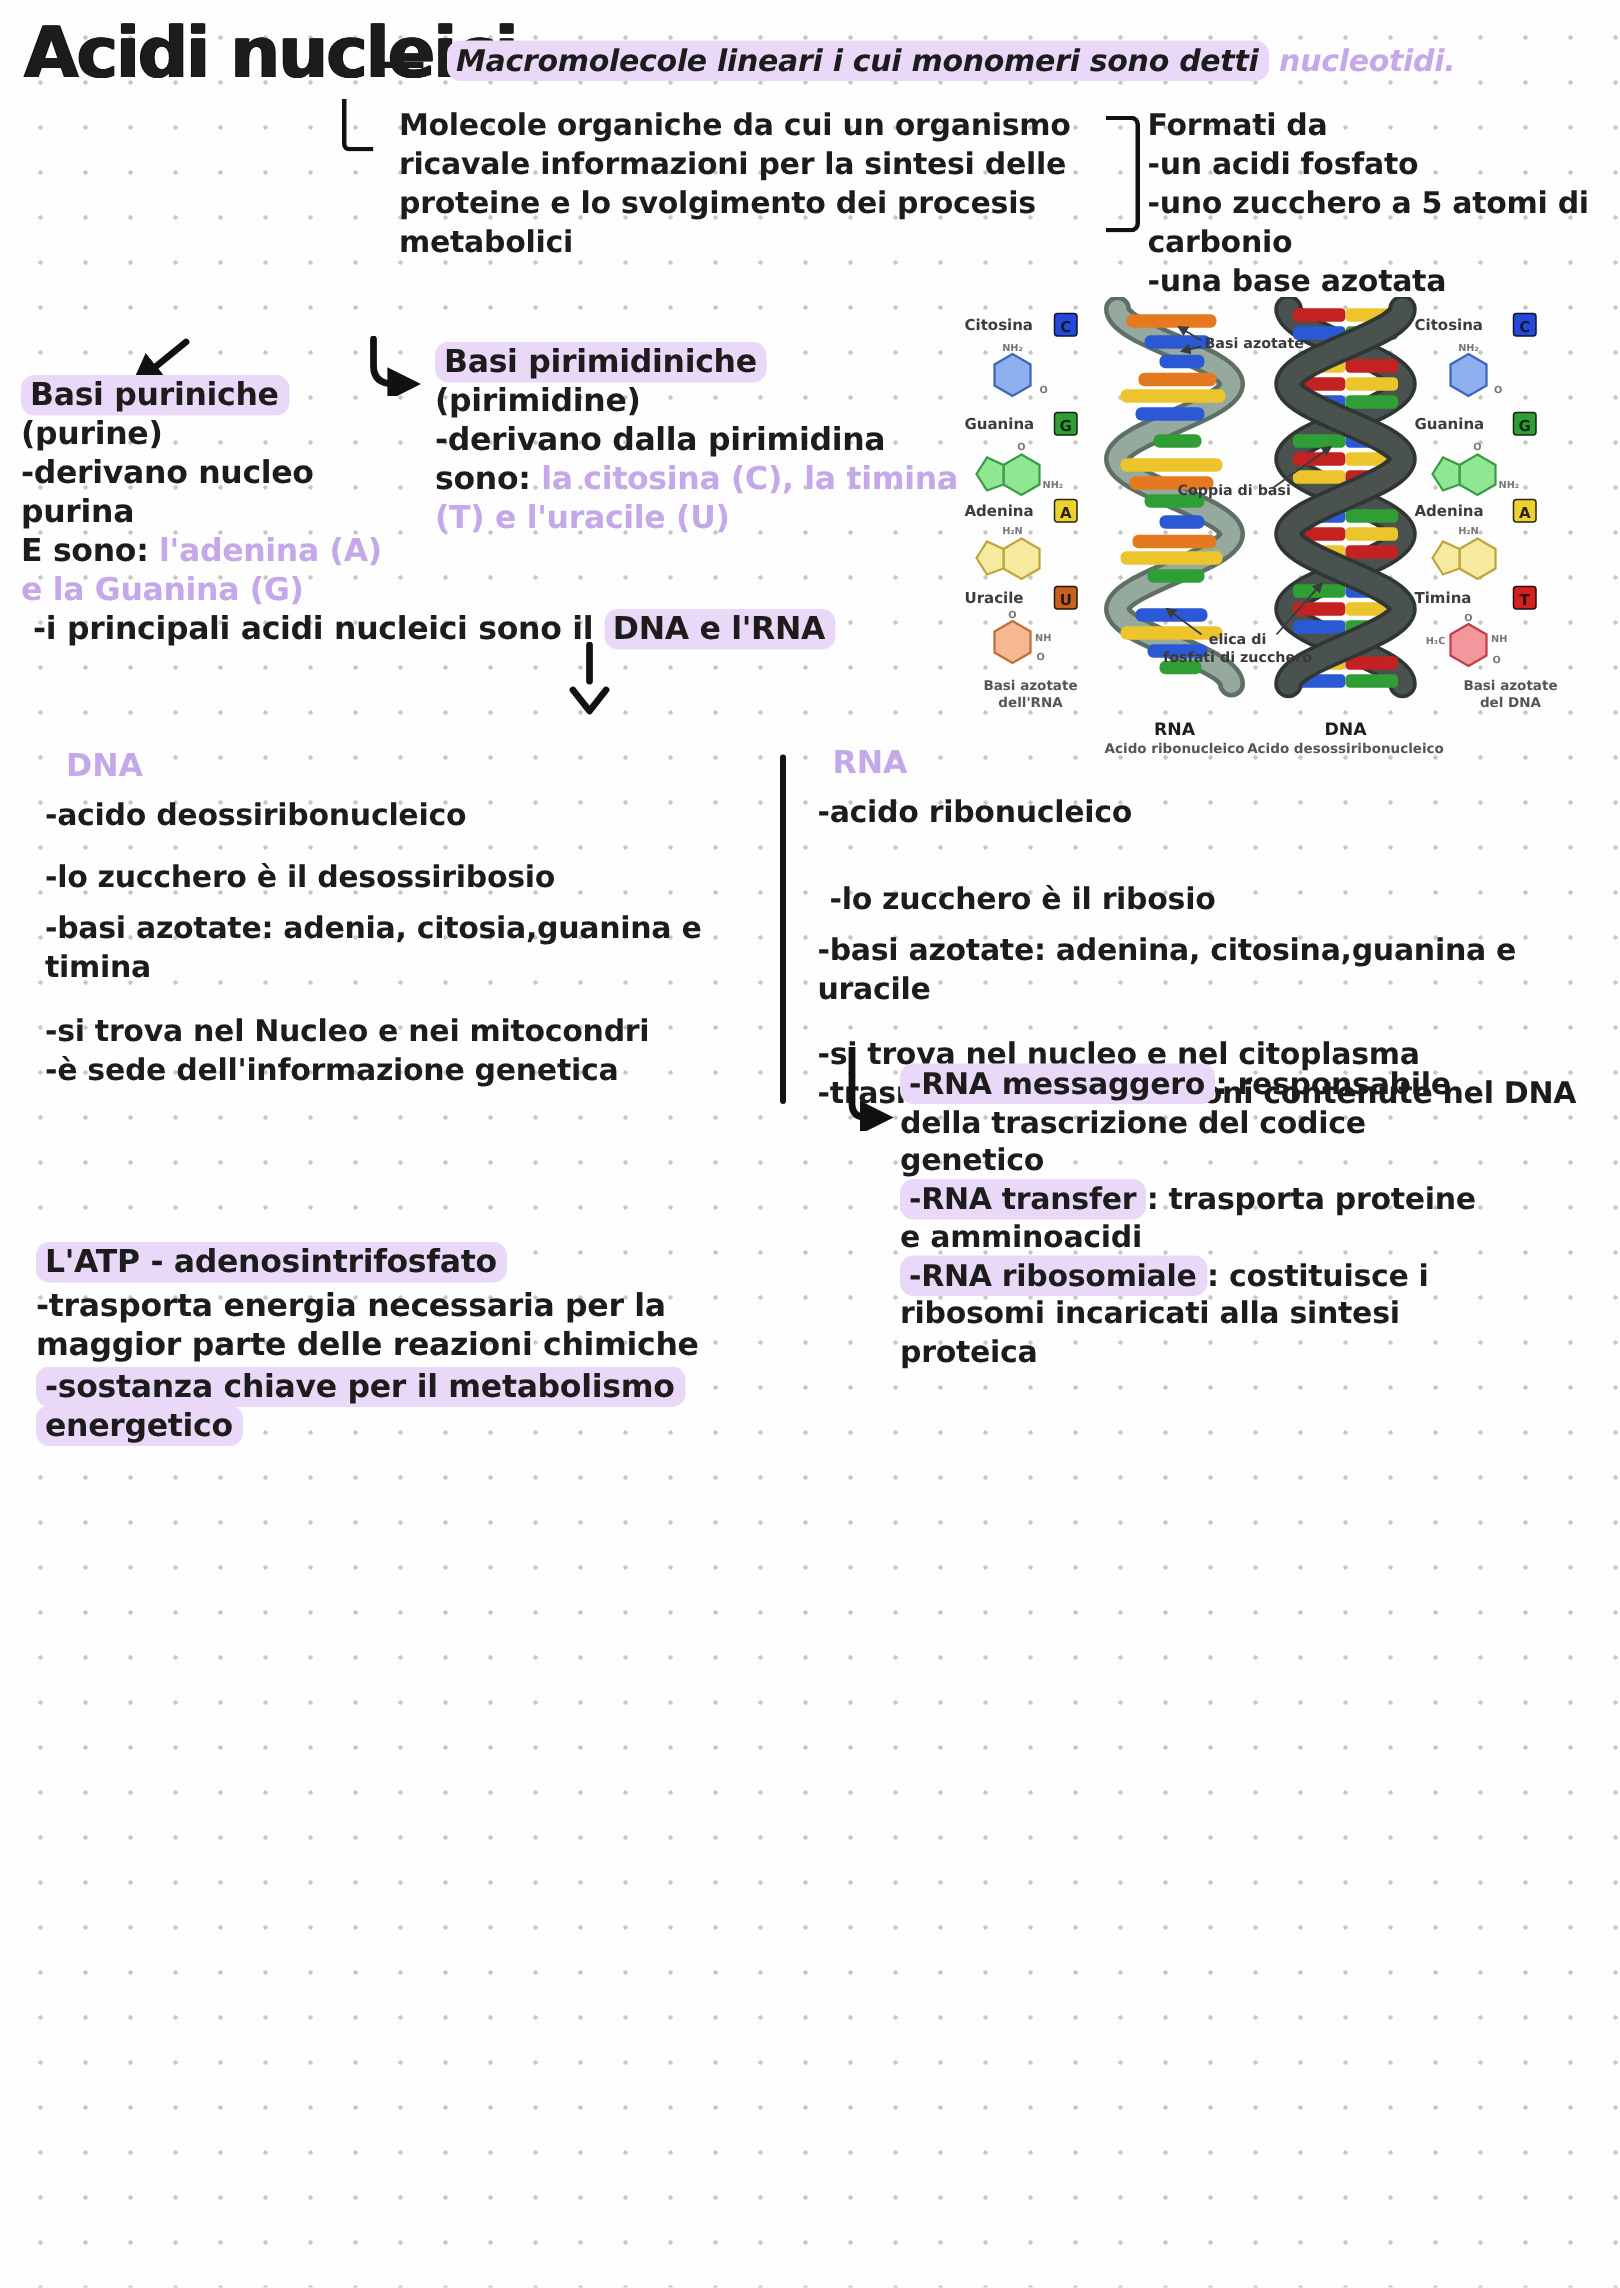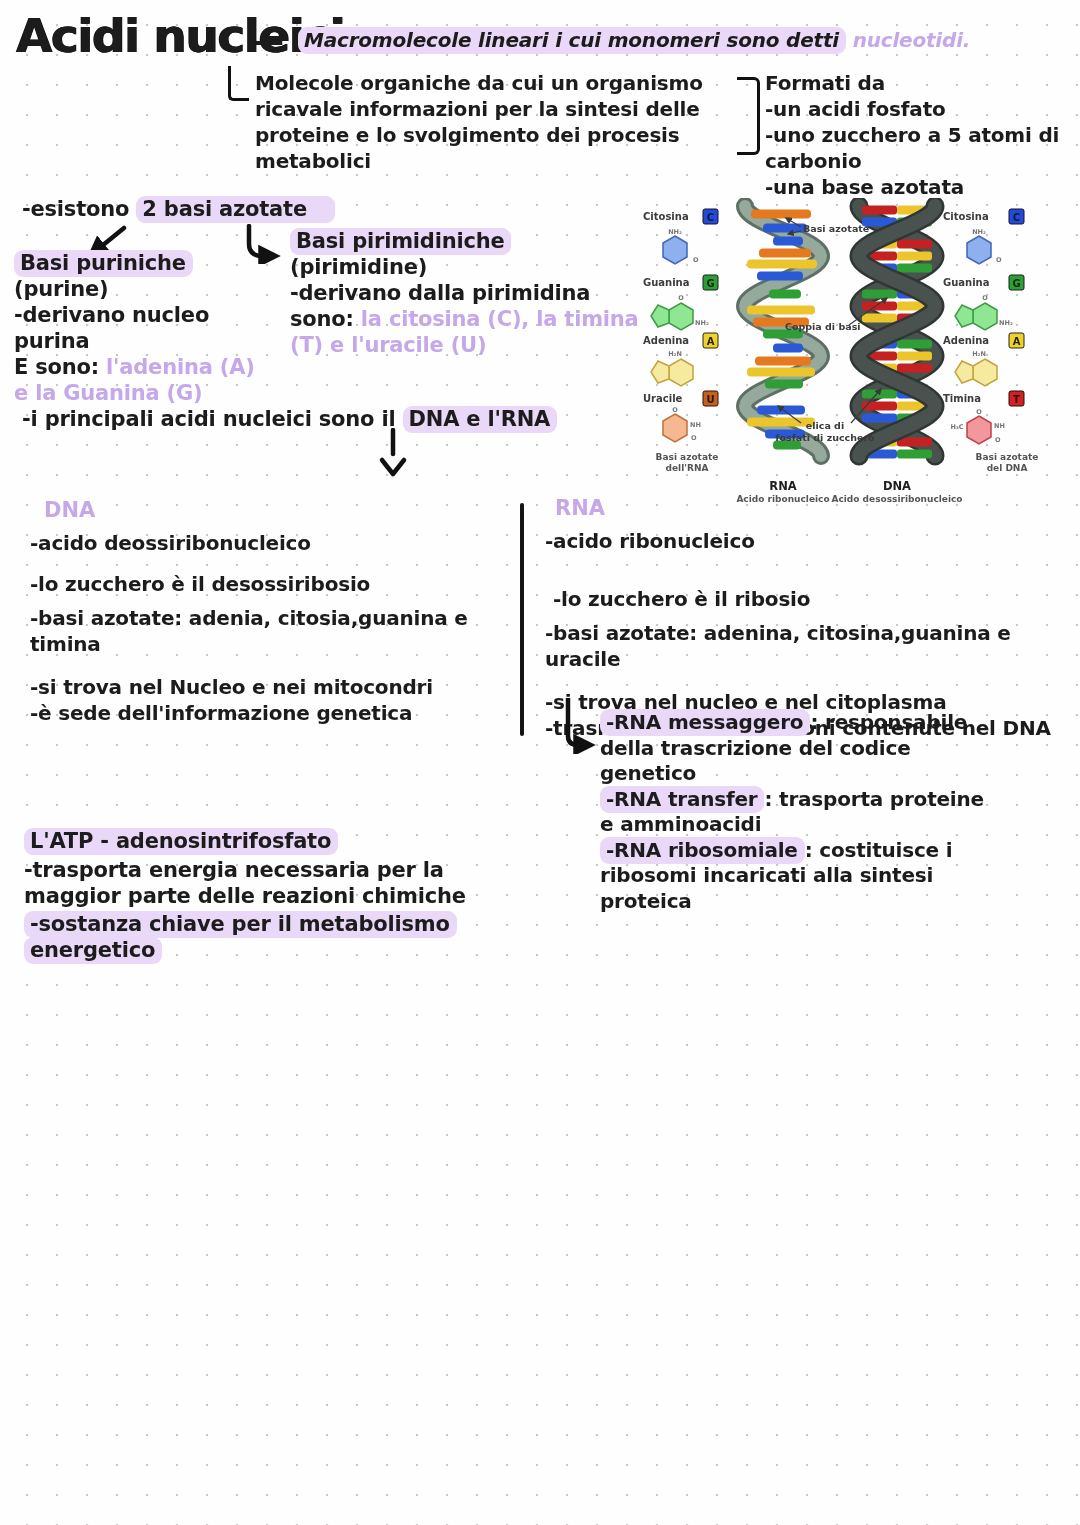--- a/index.html
+++ b/index.html
@@ -37,33 +37,30 @@
 <div id="page">
 
   <div class="abs title" style="left:16px;top:8px;">Acidi nucleici</div>
   <div class="abs dash" style="left:252px;top:22px;">—</div>
   <div class="abs t20" style="left:298px;top:27px;white-space:nowrap;font-style:italic;">
     <span class="hl">Macromolecole lineari i cui monomeri sono detti</span>
     <span class="purple">nucleotidi.</span>
   </div>
 
   <div class="abs bracket-l" style="left:228px;top:66px;"></div>
-  <div class="abs t20" style="left:255px;top:70px;width:510px;">Molecole organiche da cui un organismo ricavale informazioni per la sintesi delle proteine e lo svolgimento dei procesis metabolici</div>
+  <div class="abs t20" style="left:266px;top:70px;width:510px;">Molecole organiche da cui un organismo ricavale informazioni per la sintesi delle proteine e lo svolgimento dei procesis metabolici</div>
 
   <div class="abs bracket-r" style="left:737px;top:77px;"></div>
   <div class="abs t20" style="left:765px;top:70px;width:305px;">
     <div>Formati da</div>
     <div>-un acidi fosfato</div>
     <div>-uno zucchero a 5 atomi di carbonio</div>
     <div>-una base azotata</div>
   </div>
 
-  <div class="abs t21" style="left:22px;top:196px;white-space:nowrap;">
-    <span>-esistono </span><span class="hl" style="padding-right:28px;">2 basi azotate</span>
-  </div>
 
   <svg class="abs" style="left:78px;top:224px;" width="50" height="38">
     <defs>
         <marker id="arwA" viewBox="0 0 10 10" refX="7" refY="5" markerWidth="5" markerHeight="5" orient="auto-start-reverse">
           <path d="M0,0 L10,5 L0,10 z" fill="#111"></path>
         </marker>
       </defs>
     <path d="M46,4 L14,30" stroke="#111" stroke-width="4.5" stroke-linecap="round" fill="none" marker-end="url(#arwA)"></path>
   </svg>
 

